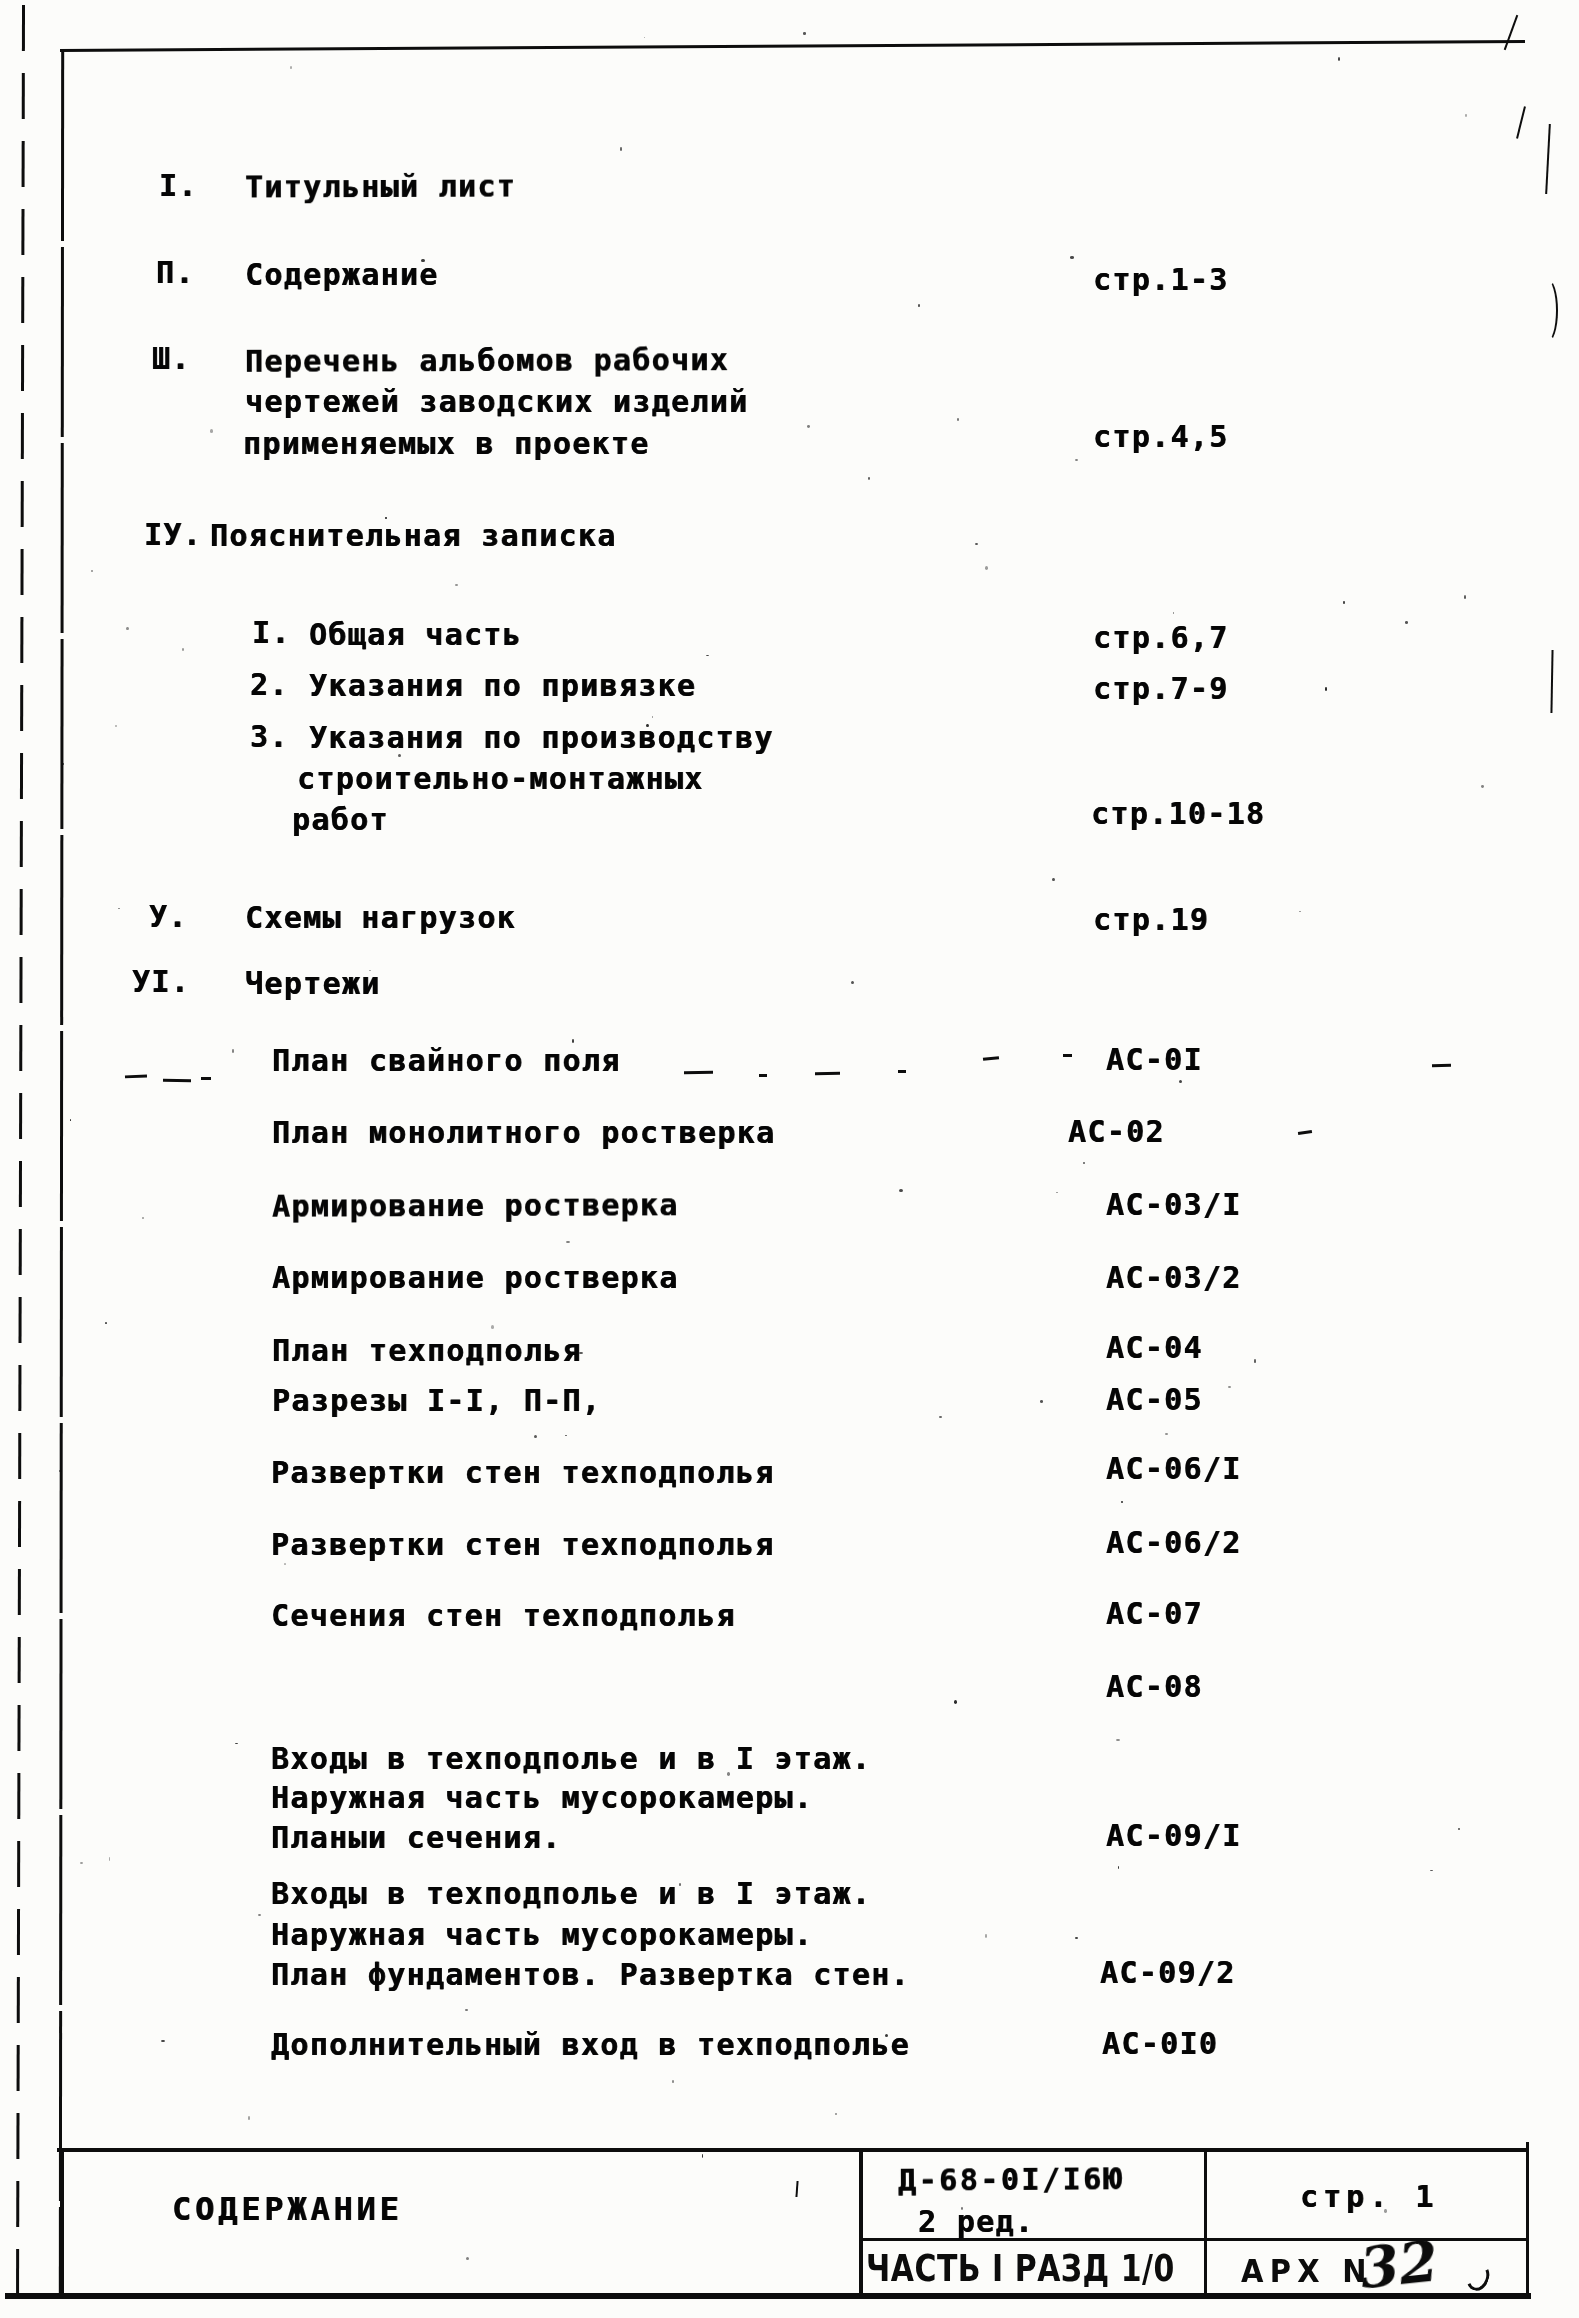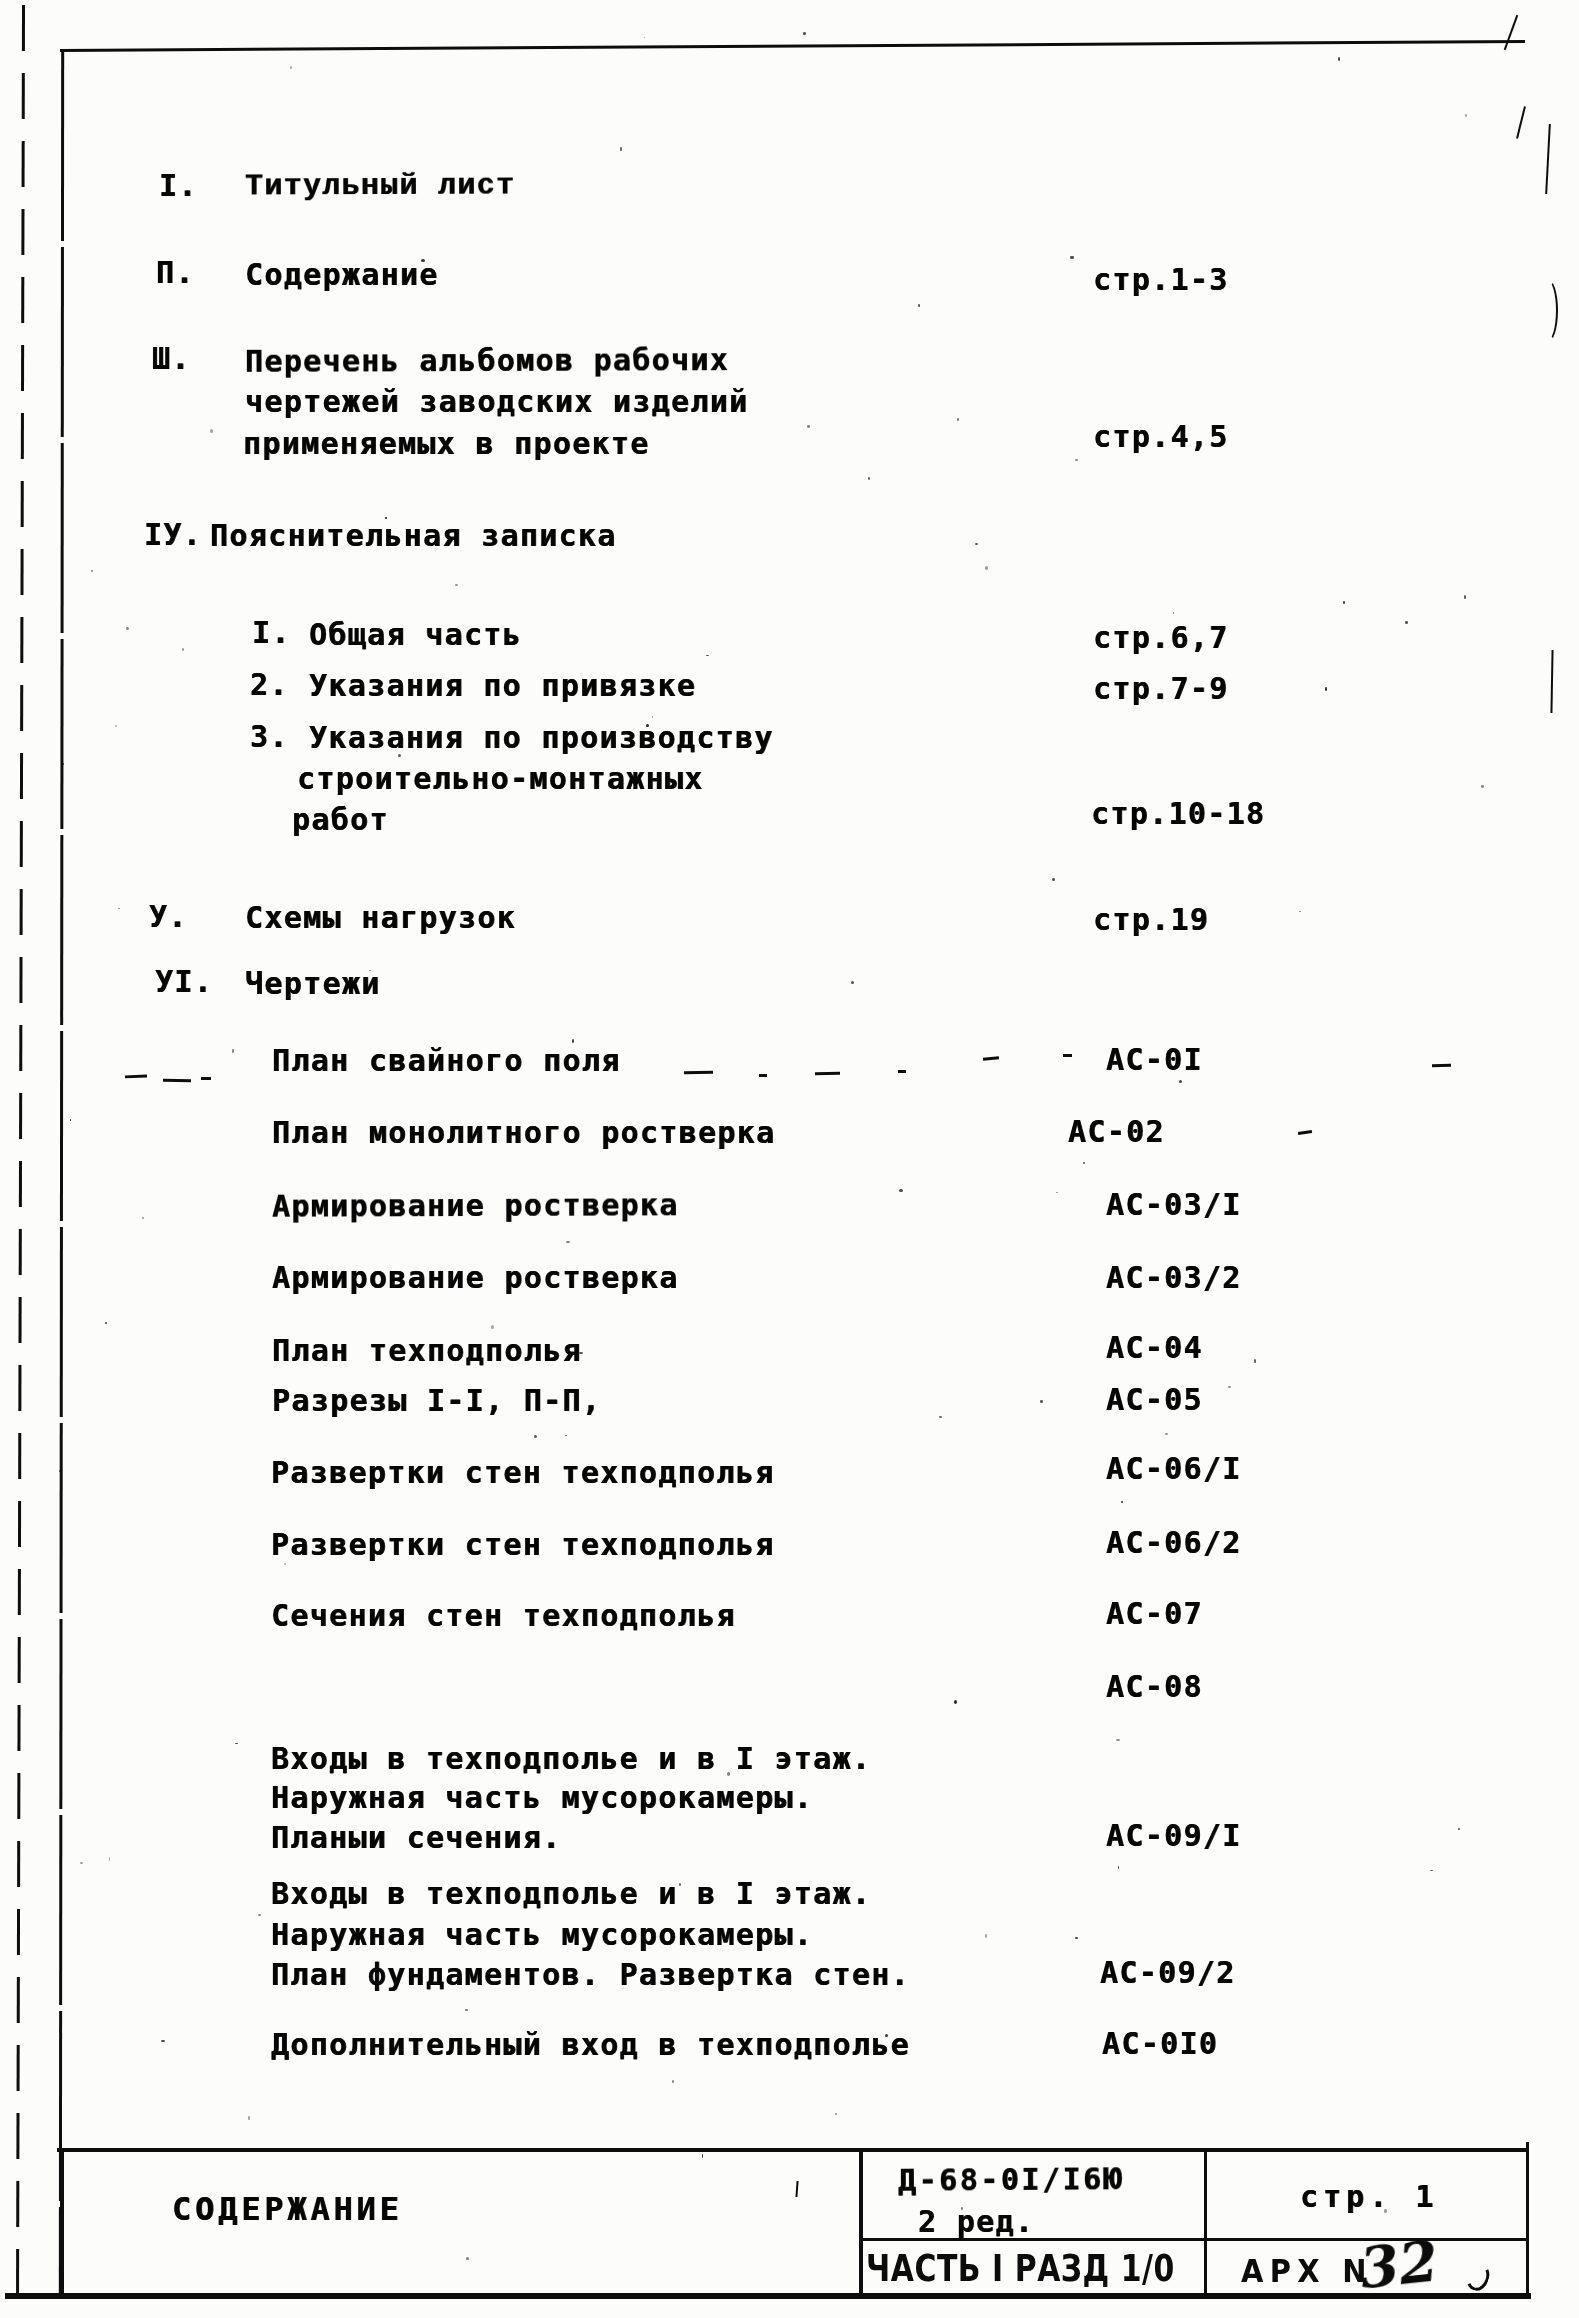--- a/index.html
+++ b/index.html
@@ -58,21 +58,21 @@
   <div class="mark" style="left:60px;top:49px;width:1465px;height:2.5px;transform:rotate(-.35deg);transform-origin:left center;"></div>
 
   <div class="mark" style="left:1510px;top:14px;width:1.9px;height:37px;transform:rotate(20deg);"></div>
   <div class="mark" style="left:1520px;top:106px;width:1.9px;height:33px;transform:rotate(14deg);"></div>
   <div class="mark" style="left:1547px;top:124px;width:1.9px;height:70px;transform:rotate(3deg);"></div>
   <div class="paren" style="left:1536px;top:278px;width:17.7px;height:61px;"></div>
   <div class="mark" style="left:1551px;top:650px;width:1.9px;height:63px;transform:rotate(1deg);"></div>
   <div class="curl" style="left:1467px;top:2263px;width:16.4px;height:21.5px;transform:rotate(18deg);"></div>
 
   <div class="tw" style="left:159px;top:170px;">I.</div>
-  <div class="tw" style="left:245px;top:171px;transform:rotate(-.2deg);font-family:Liberation Mono, monospace;">Титульный лист</div>
+  <div class="tw" style="left:245px;top:171px;transform:rotate(-.2deg);">Титульный лист</div>
 
   <div class="tw" style="left:156px;top:257px;">П.</div>
   <div class="tw" style="left:245px;top:259px;">Содержание</div>
   <div class="tw" style="left:1093px;top:264px;">стр.1-3</div>
 
   <div class="tw" style="left:152px;top:343px;">Ш.</div>
   <div class="tw" style="left:245px;top:345px;transform:rotate(-.2deg);">Перечень альбомов рабочих</div>
   <div class="tw" style="left:245px;top:386px;">чертежей заводских изделий</div>
   <div class="tw" style="left:243px;top:428px;">применяемых в проекте</div>
   <div class="tw" style="left:1093px;top:421px;">стр.4,5</div>
@@ -91,21 +91,21 @@
   <div class="tw" style="left:250px;top:721px;">3.</div>
   <div class="tw" style="left:309px;top:722px;">Указания по производству</div>
   <div class="tw" style="left:297px;top:763px;">строительно-монтажных</div>
   <div class="tw" style="left:292px;top:804px;">работ</div>
   <div class="tw" style="left:1091px;top:798px;">стр.10-18</div>
 
   <div class="tw" style="left:149px;top:901px;">У.</div>
   <div class="tw" style="left:245px;top:902px;">Схемы нагрузок</div>
   <div class="tw" style="left:1093px;top:904px;">стр.19</div>
 
-  <div class="tw" style="left:155px;top:966px;">УI.</div>
+  <div class="tw" style="left:132px;top:966px;">УI.</div>
   <div class="tw" style="left:245px;top:968px;">Чертежи</div>
 
   <div class="tw" style="left:272px;top:1045px;">План свайного поля</div>
   <div class="tw" style="left:1106px;top:1044px;">АС-0I</div>
 
   <div class="tw" style="left:272px;top:1117px;">План монолитного ростверка</div>
   <div class="tw" style="left:1052px;top:1116px;margin-left:16px;">АС-02</div>
 
   <div class="tw" style="left:272px;top:1190px;transform:rotate(-.2deg);">Армирование ростверка</div>
   <div class="tw" style="left:1106px;top:1189px;">АС-03/I</div>

